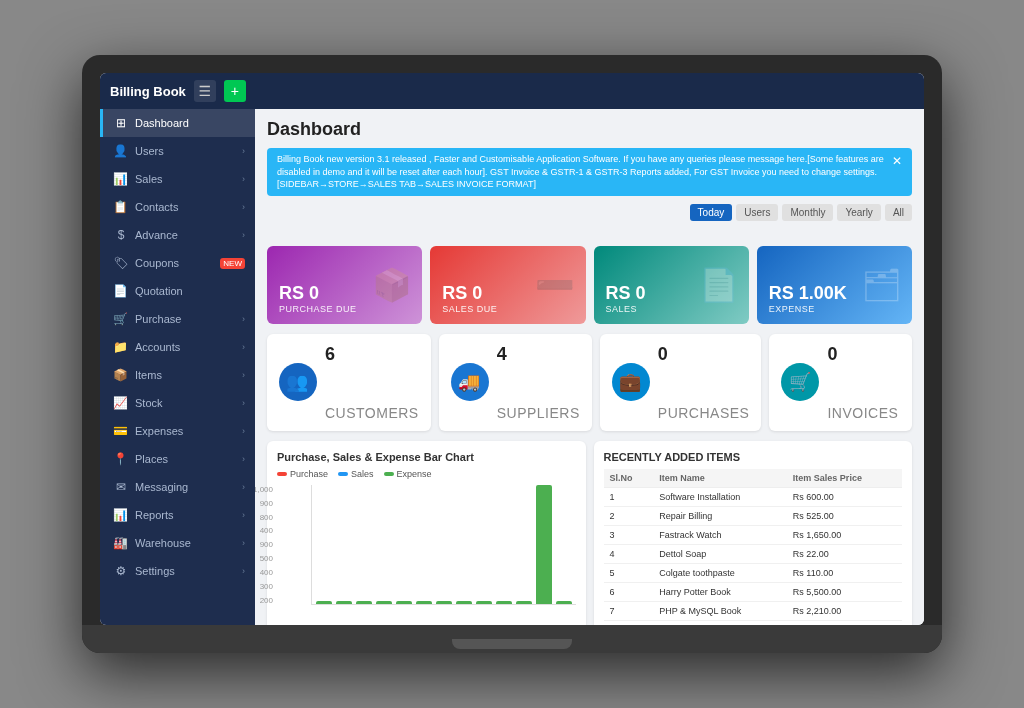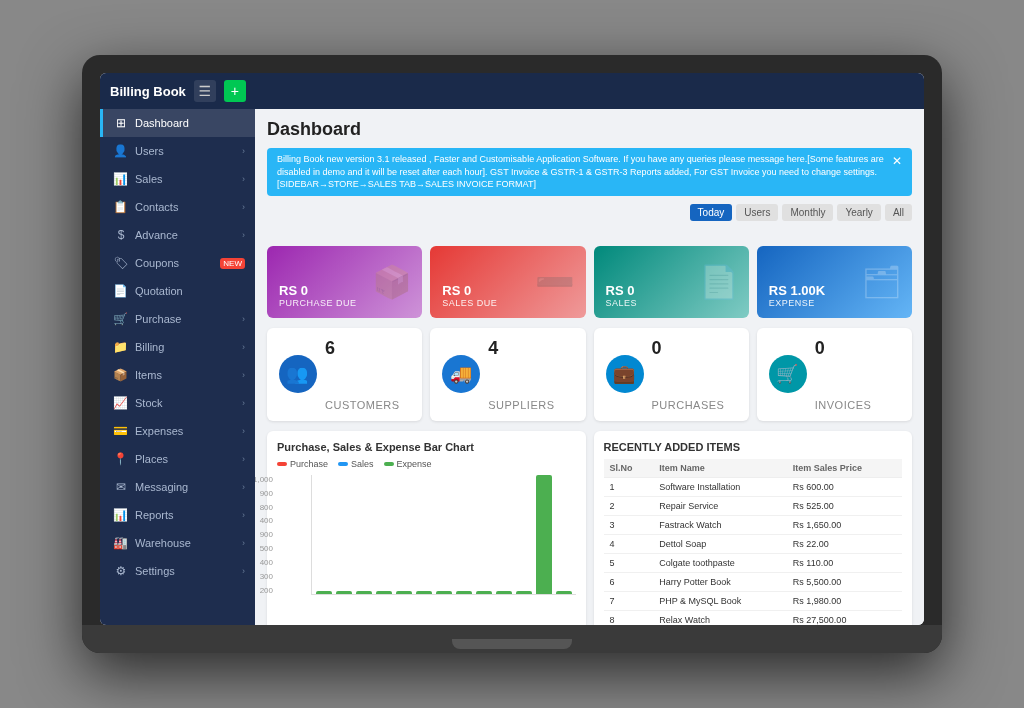--- a/index.html
+++ b/index.html
@@ -218,21 +218,21 @@
       padding: 10px 12px;
       color: #fff;
       position: relative;
       overflow: hidden;
       min-height: 64px;
       display: flex;
       flex-direction: column;
       justify-content: flex-end;
     }
     .stat-card .stat-value {
-      font-size: 13px;
+      font-size: 18px;
       font-weight: bold;
       z-index: 1;
       position: relative;
       margin-top: 27px;
     }
     .stat-card .stat-label {
       font-size: 9px;
       opacity: 0.9;
       z-index: 1;
       position: relative;
@@ -281,21 +281,21 @@
     .icon-blue-customers { background: #1565c0; color: #fff; }
     .icon-blue-suppliers { background: #1976d2; color: #fff; }
     .icon-blue-purchases { background: #0288d1; color: #fff; }
     .icon-blue-invoices { background: #0097a7; color: #fff; }
     .info-card-data .ic-number {
       font-size: 18px;
       font-weight: bold;
       color: #222;
     }
     .info-card-data .ic-label {
-      font-size: 11px;
+      font-size: 14px;
       color: #888;
       text-transform: uppercase;
       letter-spacing: 0.5px;
       margin-top: 40px;
     }
 
     
     .bottom-section {
       display: grid;
       grid-template-columns: 1fr 1fr;
@@ -440,21 +440,21 @@
             <span class="si-icon">📄</span>
             <span class="si-label">Quotation</span>
           </div>
           <div class="sidebar-item">
             <span class="si-icon">🛒</span>
             <span class="si-label">Purchase</span>
             <span class="si-arrow">›</span>
           </div>
           <div class="sidebar-item">
             <span class="si-icon">📁</span>
-            <span class="si-label">Billing</span>
+            <span class="si-label">Accounts</span>
             <span class="si-arrow">›</span>
           </div>
           <div class="sidebar-item">
             <span class="si-icon">📦</span>
             <span class="si-label">Items</span>
             <span class="si-arrow">›</span>
           </div>
           <div class="sidebar-item">
             <span class="si-icon">📈</span>
             <span class="si-label">Stock</span>
@@ -621,21 +621,21 @@
                   </tr>
                 </thead>
                 <tbody id="items-tbody">
                 <tr>
       <td>1</td>
       <td>Software Installation</td>
       <td>Rs 600.00</td>
     </tr>
                     <tr>
       <td>2</td>
-      <td>Repair Service</td>
+      <td>Repair Billing</td>
       <td>Rs 525.00</td>
     </tr>
                     <tr>
       <td>3</td>
       <td>Fastrack Watch</td>
       <td>Rs 1,650.00</td>
     </tr>
                     <tr>
       <td>4</td>
       <td>Dettol Soap</td>
@@ -647,21 +647,21 @@
       <td>Rs 110.00</td>
     </tr>
                     <tr>
       <td>6</td>
       <td>Harry Potter Book</td>
       <td>Rs 5,500.00</td>
     </tr>
                     <tr>
       <td>7</td>
       <td>PHP &amp; MySQL Book</td>
-      <td>Rs 1,980.00</td>
+      <td>Rs 2,210.00</td>
     </tr>
                     <tr>
       <td>8</td>
       <td>Relax Watch</td>
       <td>Rs 27,500.00</td>
     </tr>
                   </tbody>
               </table>
             </div>
 

